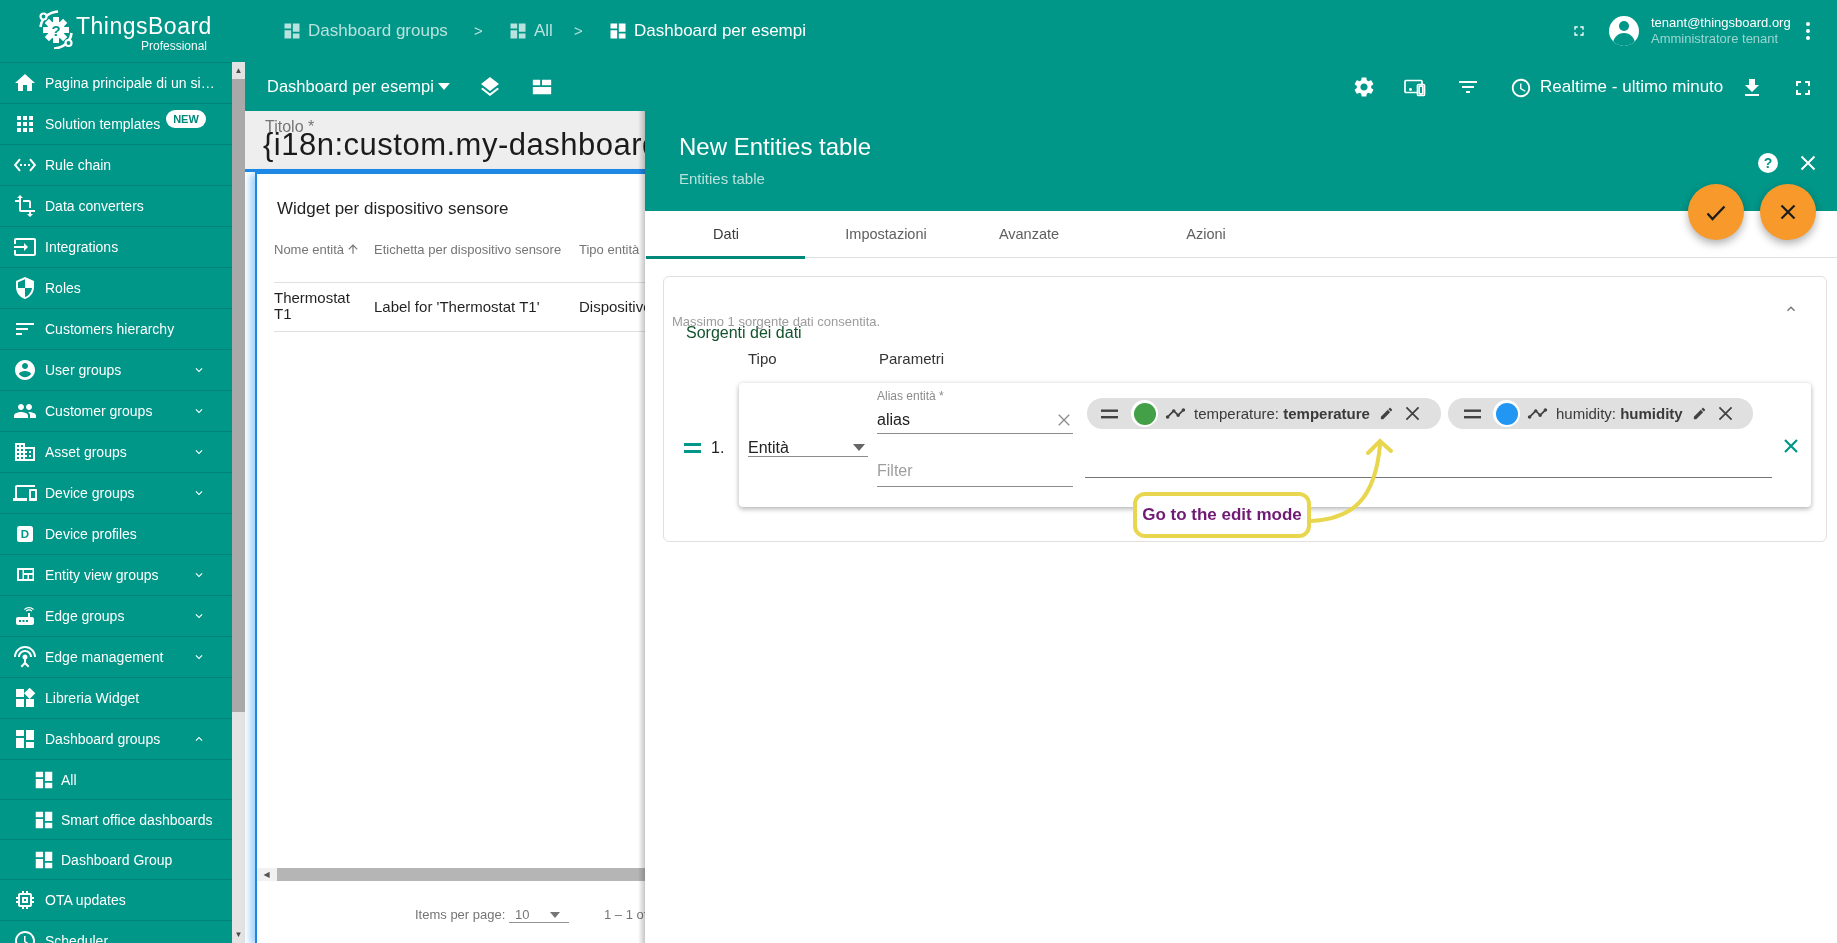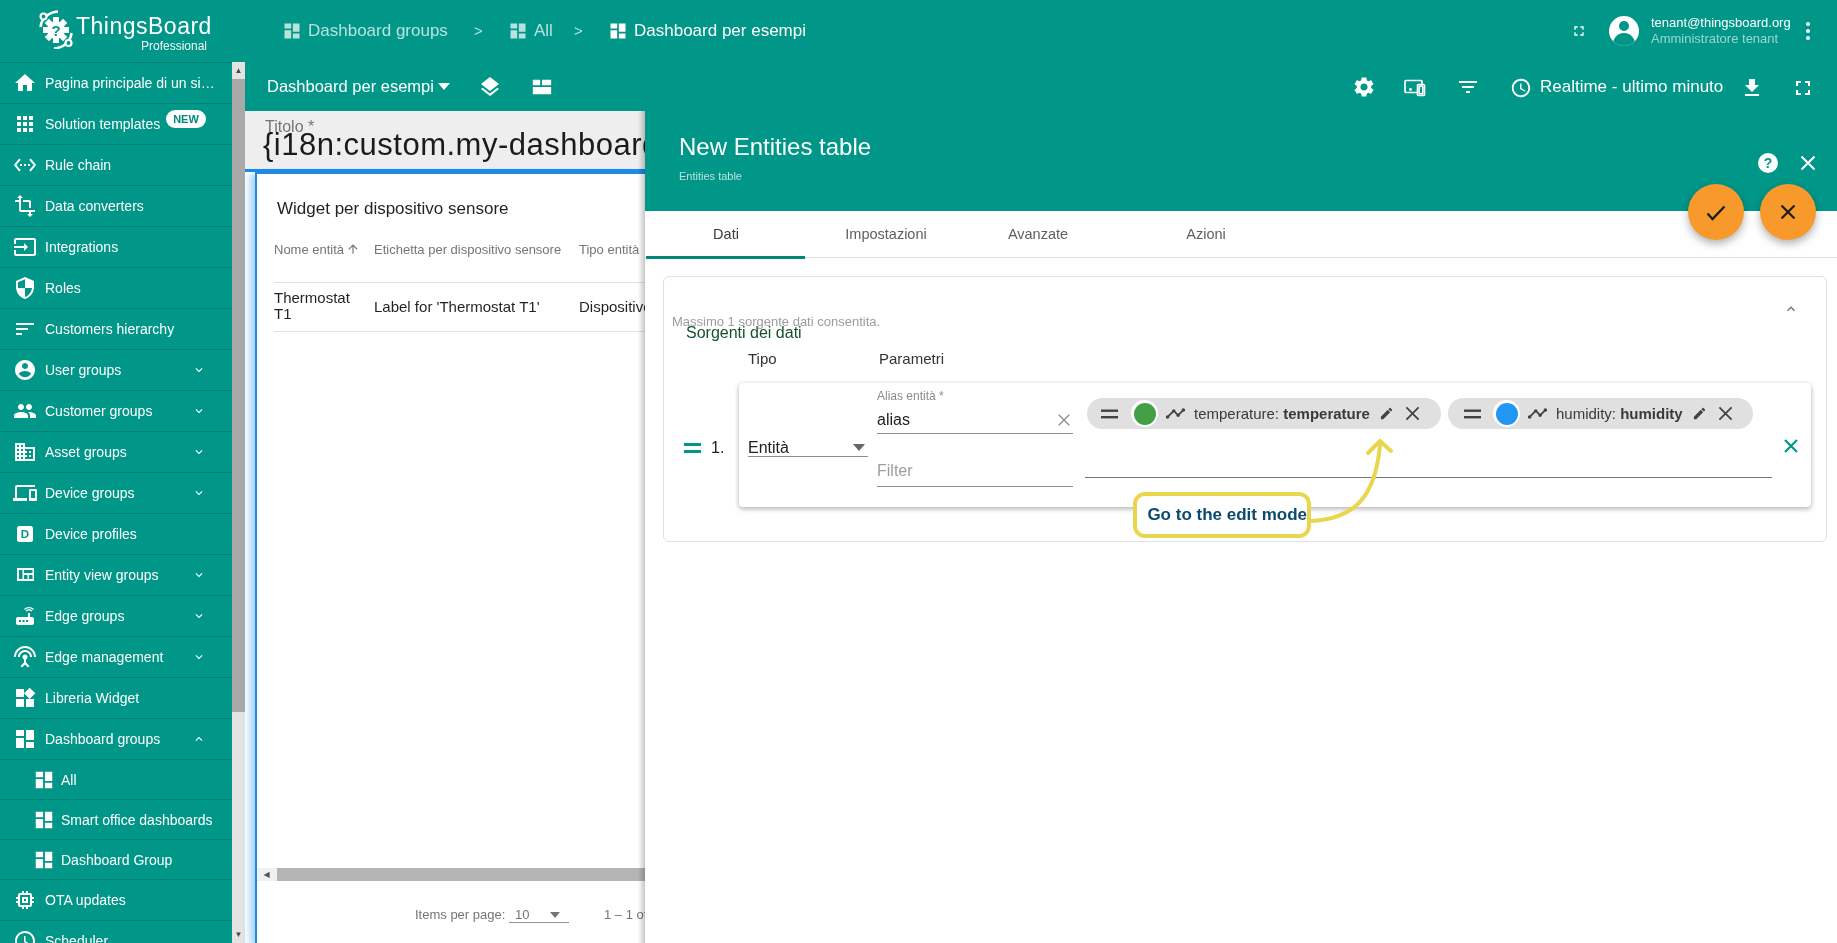--- a/index.html
+++ b/index.html
@@ -31,21 +31,21 @@
 #dialog { position:absolute; left:645px; top:111px; width:1192px; height:832px; background:#fff; }
 #dlghdr { position:absolute; left:0; top:0; width:1236px; height:100px; background:#009688; }
 #tabs { position:absolute; left:0; top:100px; width:1192px; height:47px; border-bottom:1px solid #e0e0e0; }
 .tab { position:absolute; top:0; width:160px; height:47px; line-height:47px; text-align:center; font-size:14.5px; color:#606060; }
 #tabind { position:absolute; left:1px; top:145px; width:159px; height:3px; background:#00897b; }
 .chip { position:absolute; top:287px; height:31px; background:#e0e0e0; border-radius:16px; display:flex; align-items:center; overflow:hidden; }
 .underline { position:absolute; height:1px; background:#8d8d8d; }
 
 .fab { position:absolute; top:184px; width:56px; height:56px; border-radius:50%; background:#f79a2b; box-shadow:0 4px 8px rgba(0,0,0,0.3); }
 
-#tip { position:absolute; left:1133px; top:492px; width:178px; height:46px; background:#fff; border:4px solid #e9d64f; border-radius:12px; line-height:38px; text-align:right; font-size:17px; font-weight:bold; color:#0c4a6e; }
+#tip { position:absolute; left:1133px; top:492px; width:178px; height:46px; background:#fff; border:4px solid #e9d64f; border-radius:12px; line-height:38px; text-align:center; font-size:17px; font-weight:bold; color:#701a75; }
 </style>
 </head>
 <body>
 <div id="sidebar">
 <div id="logo">
   <svg class="abs" style="left:36px; top:9px;" width="40" height="40" viewBox="0 0 40 40">
     <path d="M22 2.5 C 13 3, 5.5 9, 4.5 18" stroke="#fff" stroke-width="2.6" fill="none"></path>
     <circle cx="7.5" cy="7.5" r="3" fill="#009688" stroke="#fff" stroke-width="2.2"></circle>
     <path d="M18 39.5 C 27 39, 34.5 33, 35.5 24" stroke="#fff" stroke-width="2.6" fill="none"></path>
     <circle cx="32.5" cy="34" r="3" fill="#009688" stroke="#fff" stroke-width="2.2"></circle>
@@ -318,30 +318,30 @@
 
   <div class="abs" style="left:158px; top:733px; font-size:13px; color:#757575; white-space:nowrap;">Items per page:</div>
   <div class="abs" style="left:258px; top:733px; font-size:13px; color:#757575;">10</div>
   <span class="abs" style="left:293px; top:738px; width:0; height:0; border-left:5px solid transparent; border-right:5px solid transparent; border-top:6px solid #757575;"></span>
   <div class="abs" style="left:252px; top:748px; width:60px; height:1px; background:#949494;"></div>
   <div class="abs" style="left:347px; top:733px; font-size:13px; color:#757575; white-space:nowrap;">1 – 1 of 1</div>
 </div>
 <div id="dialog">
   <div id="dlghdr">
     <div class="abs" style="left:34px; top:22px; font-size:24px; color:#fff;">New Entities table</div>
-    <div class="abs" style="left:34px; top:59px; font-size:11px; color:rgba(255,255,255,0.72);">Entities table</div>
+    <div class="abs" style="left:34px; top:59px; font-size:15px; color:rgba(255,255,255,0.72);">Entities table</div>
     <div class="abs" style="left:1113px; top:42px; width:20px; height:20px; border-radius:50%; background:#fff; text-align:center; line-height:20px; font-size:14px; font-weight:bold; color:#009688;">?</div>
     <svg class="abs" style="left:1155px; top:44px;" width="16" height="16" viewBox="0 0 16 16" stroke="#fff" stroke-width="2">
         <path d="M1.5 1.5 L14.5 14.5 M14.5 1.5 L1.5 14.5"></path>
       </svg>
   </div>
   <div id="tabs">
     <span class="tab" style="left:161px;">Impostazioni</span>
     <span class="tab" style="left:1px; color:#3c3c3c;">Dati</span>
-    <span class="tab" style="left:313px;">Avanzate</span>
+    <span class="tab" style="left:304px;">Avanzate</span>
     <span class="tab" style="left:481px;">Azioni</span>
   </div>
   <div id="tabind"></div>
 
   <div style="position:absolute; left:18px; top:165px; width:1164px; height:266px; border:1px solid #e0e0e0; border-radius:6px; background:#fff;"></div>
   <div class="abs" style="left:41px; top:183px; font-size:16px; color:#14532d;margin-top:30px;">Sorgenti dei dati</div>
   <div class="abs" style="left:27px; top:203px; font-size:13px; color:#9c9c9c;">Massimo 1 sorgente dati consentita.</div>
   <svg class="abs" style="left:1138px; top:190px;" width="16" height="16" viewBox="0 0 24 24" fill="#757575">
       <path d="M12 8l-6 6 1.41 1.41L12 10.83l4.59 4.58L18 14z"></path>
     </svg>

